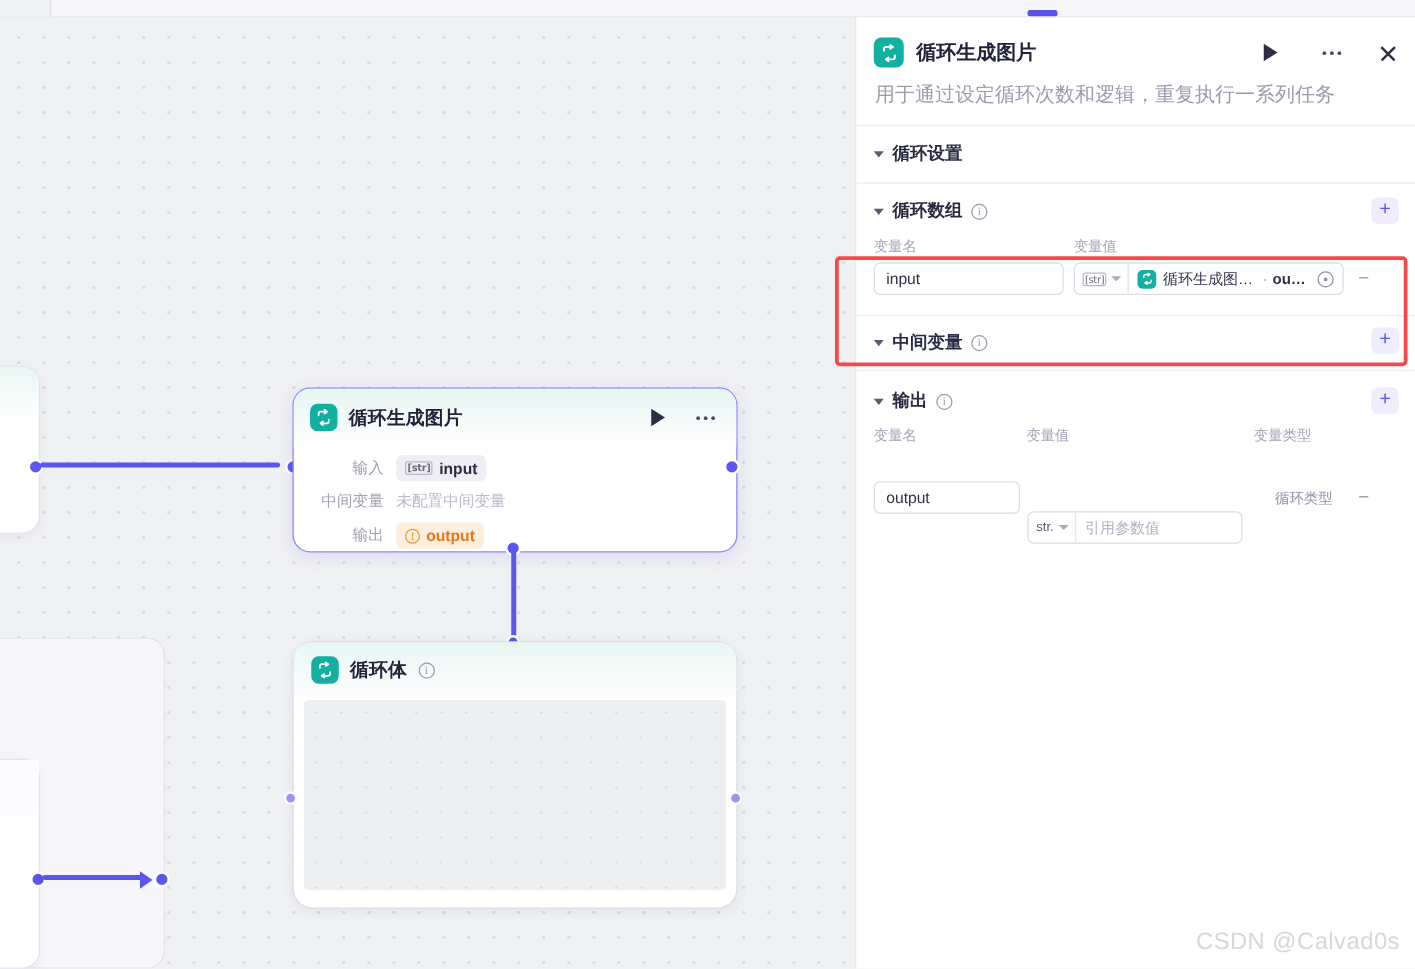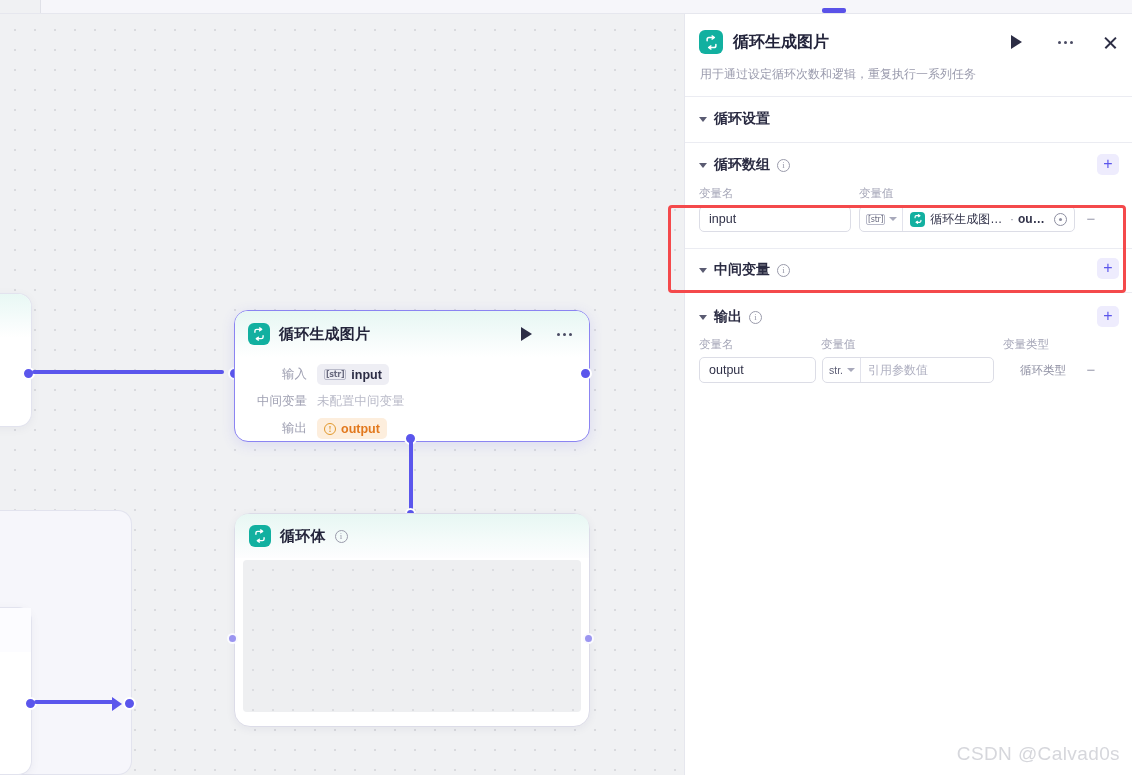--- a/index.html
+++ b/index.html
@@ -134,21 +134,21 @@
   }
 
   
   .panel {
     position: absolute; right: 0; top: 14px; width: 448px; height: 761px;
     background: #ffffff; border-left: 1px solid #e6e7ee;
   }
   .panel-head { padding: 16px 14px 0 14px; }
   .panel-head-row { display: flex; align-items: center; gap: 10px; }
   .panel-title { font-size: 16px; font-weight: 600; color: #22233a; white-space: nowrap; }
-  .panel-desc { font-size: 12px; color: #9a9bad; margin: 12px 0 13px 1px; }
+  .panel-desc { font-size: 16px; color: #9a9bad; margin: 12px 0 13px 1px; }
   .panel-icon-btn { cursor: pointer; }
   .close-x {
     position: relative; width: 15px; height: 15px; cursor: pointer;
   }
   .close-x::before, .close-x::after {
     content: ""; position: absolute; left: 0; top: 7px; width: 15px; height: 1.6px;
     background: #2d2e45;
   }
   .close-x::before { transform: rotate(45deg); }
   .close-x::after  { transform: rotate(-45deg); }
@@ -427,21 +427,21 @@
       <div class="plus-btn" style="top:13px;">+</div>
 
       <div class="col-heads" style="margin-top:11px;">
         <span style="width:122px;">变量名</span>
         <span style="width:182px;">变量值</span>
         <span>变量类型</span>
       </div>
 
       <div class="vrow">
         <div class="tinput" style="width:117px;">output</div>
-        <div class="valuebox" style="width:172px; margin-left:6px;">
+        <div class="valuebox" style="width:172px; margin-left:6px;margin-top:48px;">
           <span class="typesel">
             <span class="tl">str.</span>
             <span class="cs"></span>
           </span>
           <span class="refchip">
             <span class="rt" style="color:#b0b1c2;">引用参数值</span>
           </span>
         </div>
         <span class="nodata" style="margin-left:26px;">循环类型</span>
         <span class="minus" style="margin-left:18px;">−</span>

